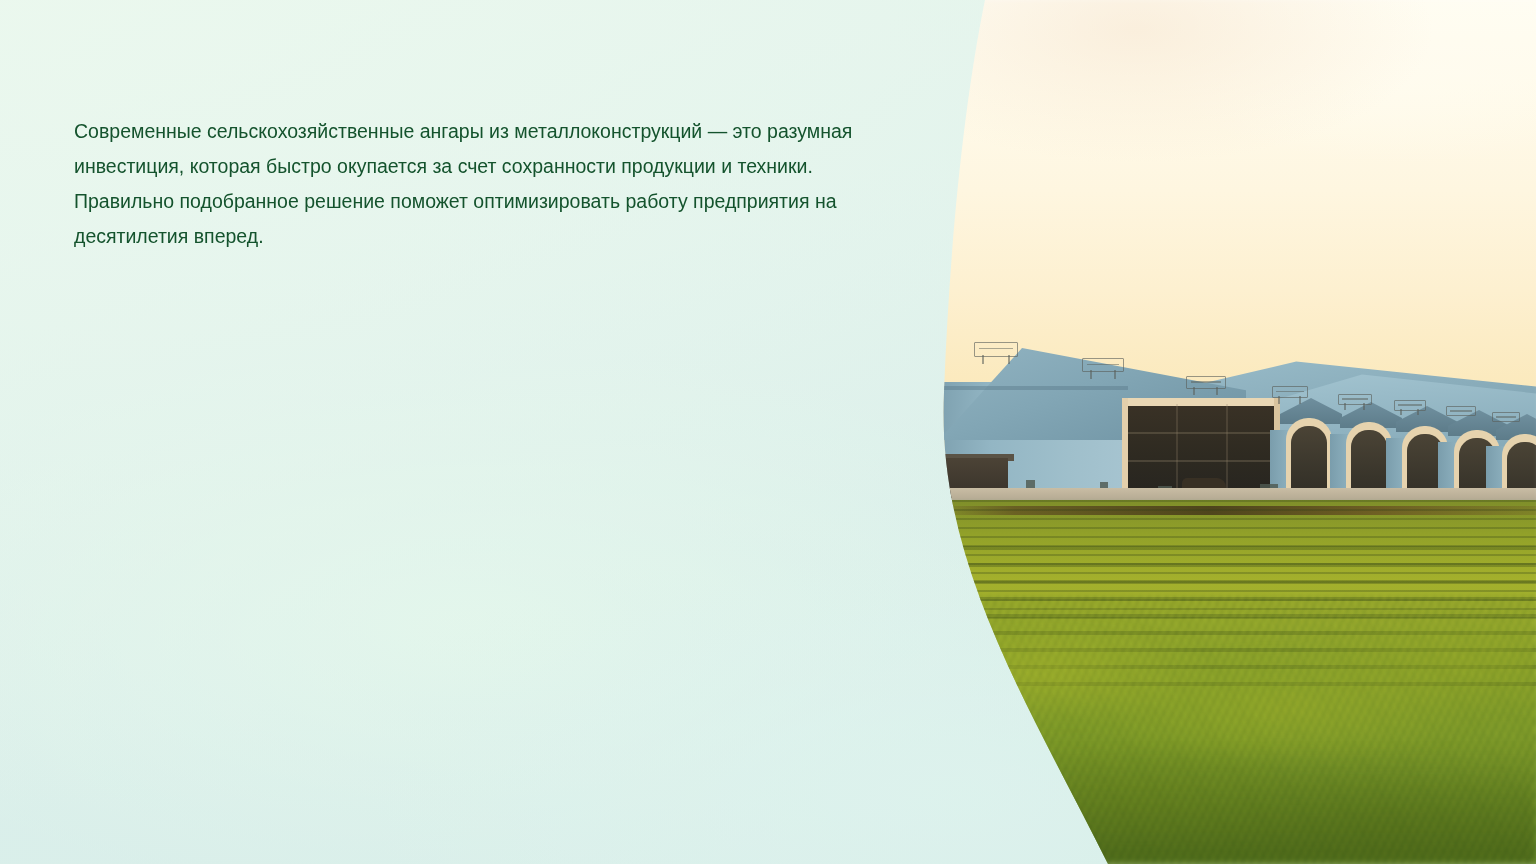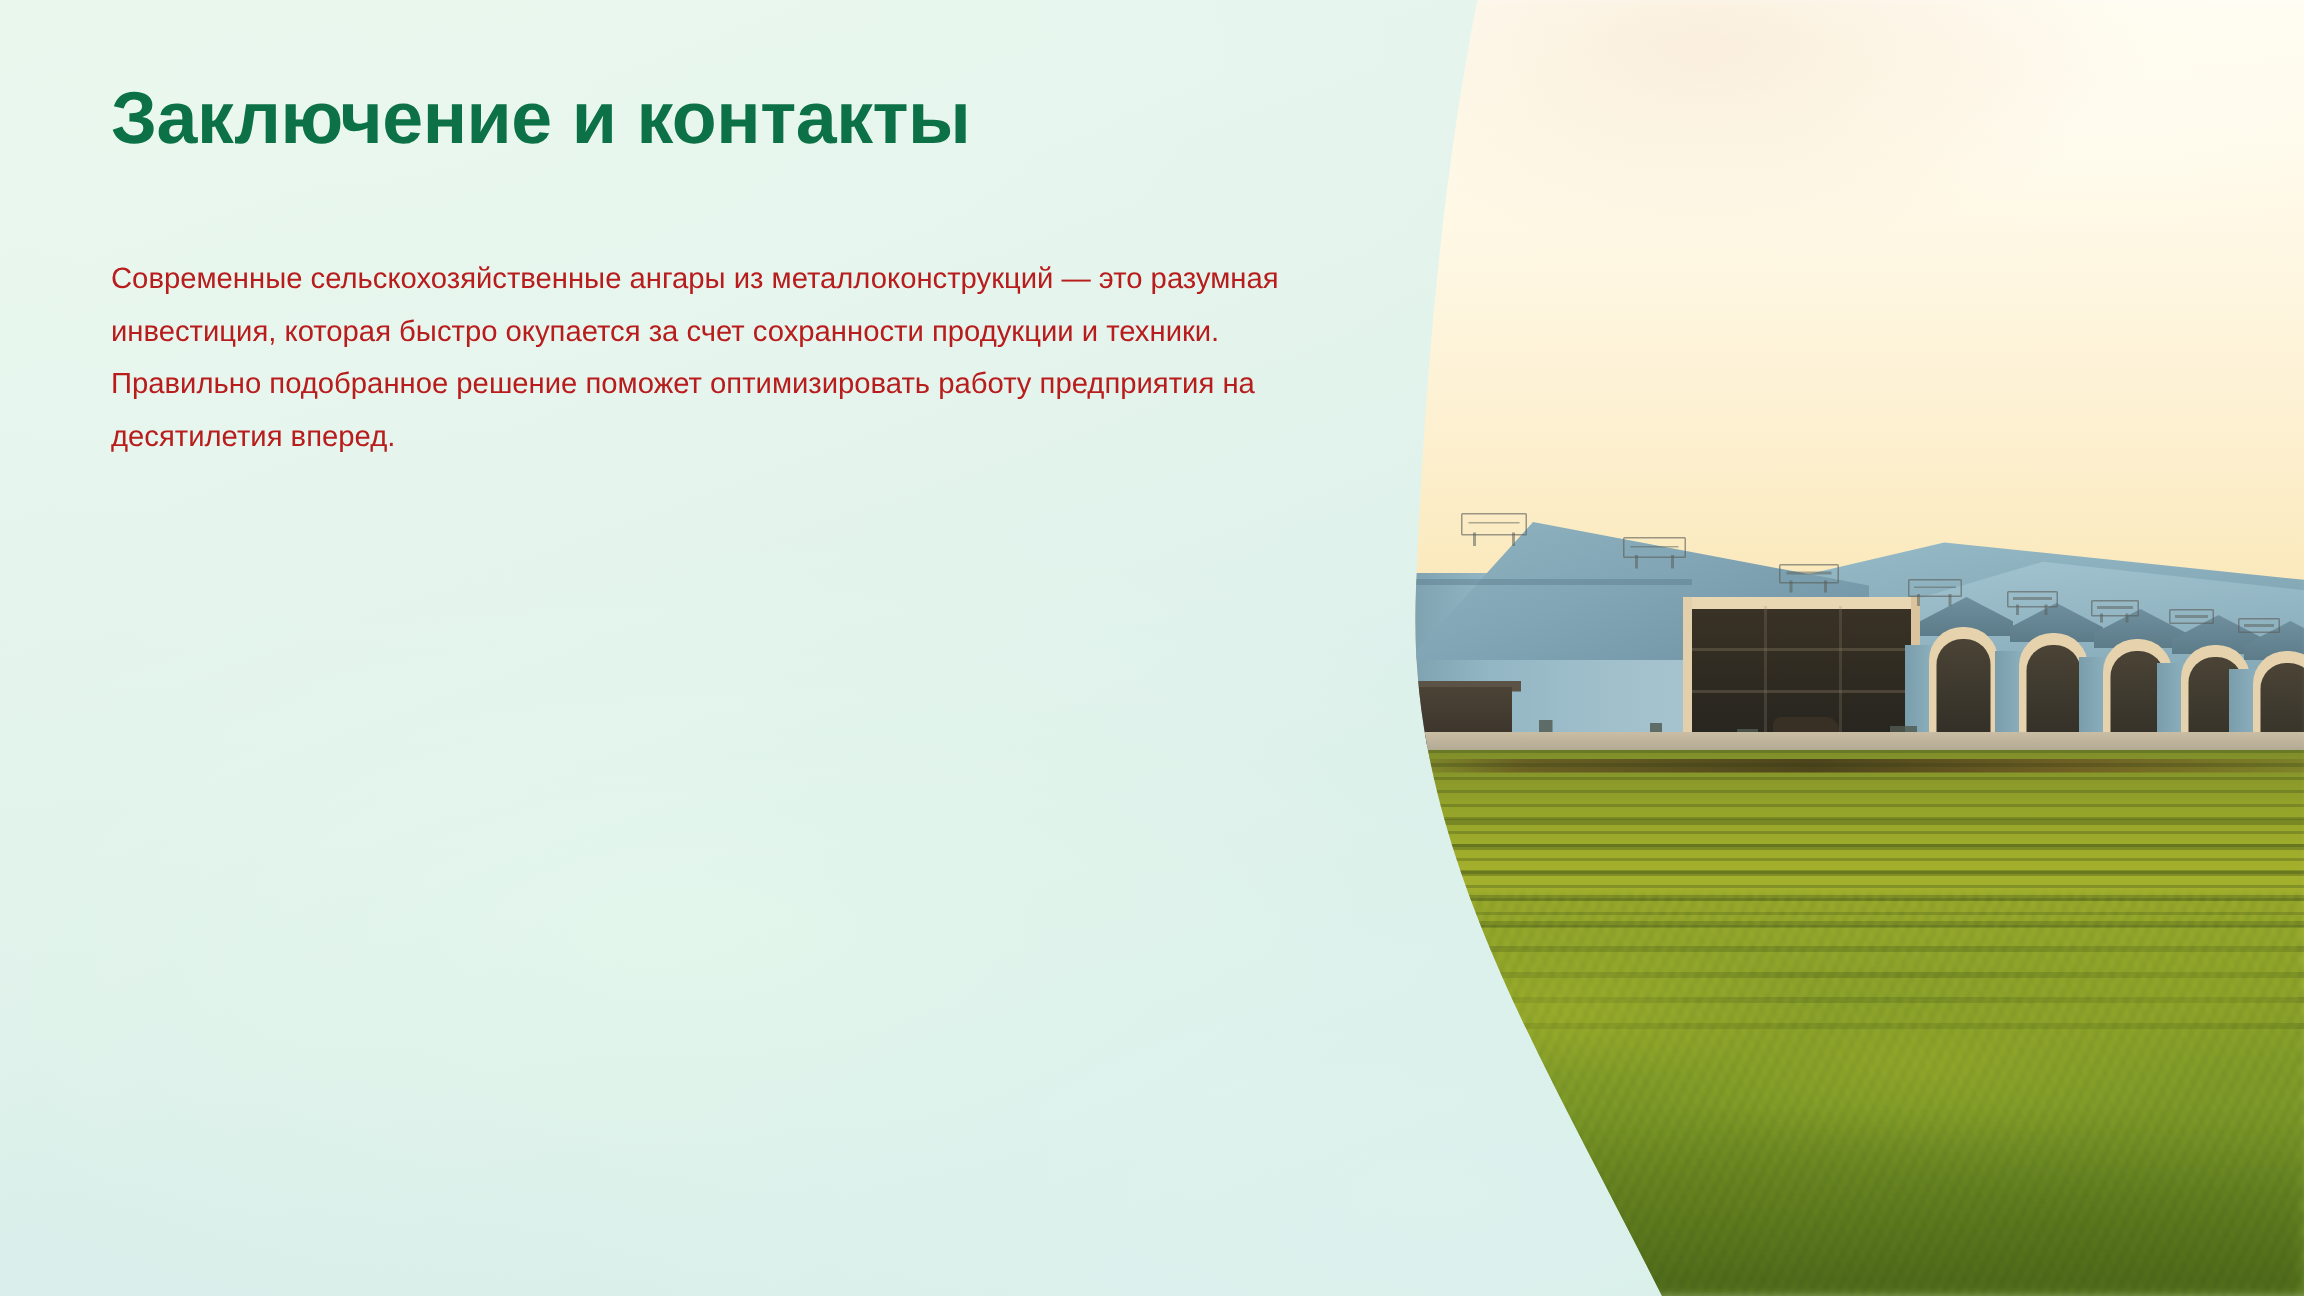--- a/index.html
+++ b/index.html
@@ -393,21 +393,21 @@
     font-weight: 700;
     letter-spacing: -0.3px;
     color: #0c7146;
   }
   .body-copy {
     margin: 0;
     padding: 0;
   }
   .para {
     margin: 0;
-    color: #b91c1c;
+    color: #14532d;
     font-size: 19.5px;
     line-height: 35px;
     max-width: 800px;
   }
   .para.first { margin-top: 62px; }
   .para.second { margin-top: 36px; max-width: 730px; }
 </style>
 </head>
 <body>
 
@@ -521,20 +521,19 @@
         <div class="field-blur"></div>
         <div class="field-speckle"></div>
         <div class="field-dark-bottom"></div>
       </div>
 
       <div class="panel-edge-glow"></div>
     </div>
   </div>
 
   <div class="content">
-    <h1 class="slide-title">Заключение и контакты</h1>
 
     <div class="body-copy">
       <p class="para first">Современные сельскохозяйственные ангары из металлоконструкций — это разумная инвестиция, которая быстро окупается за счет сохранности продукции и техники. Правильно подобранное решение поможет оптимизировать работу предприятия на десятилетия вперед.</p>
     </div>
   </div>
 
 </div>
 
 </body></html>

